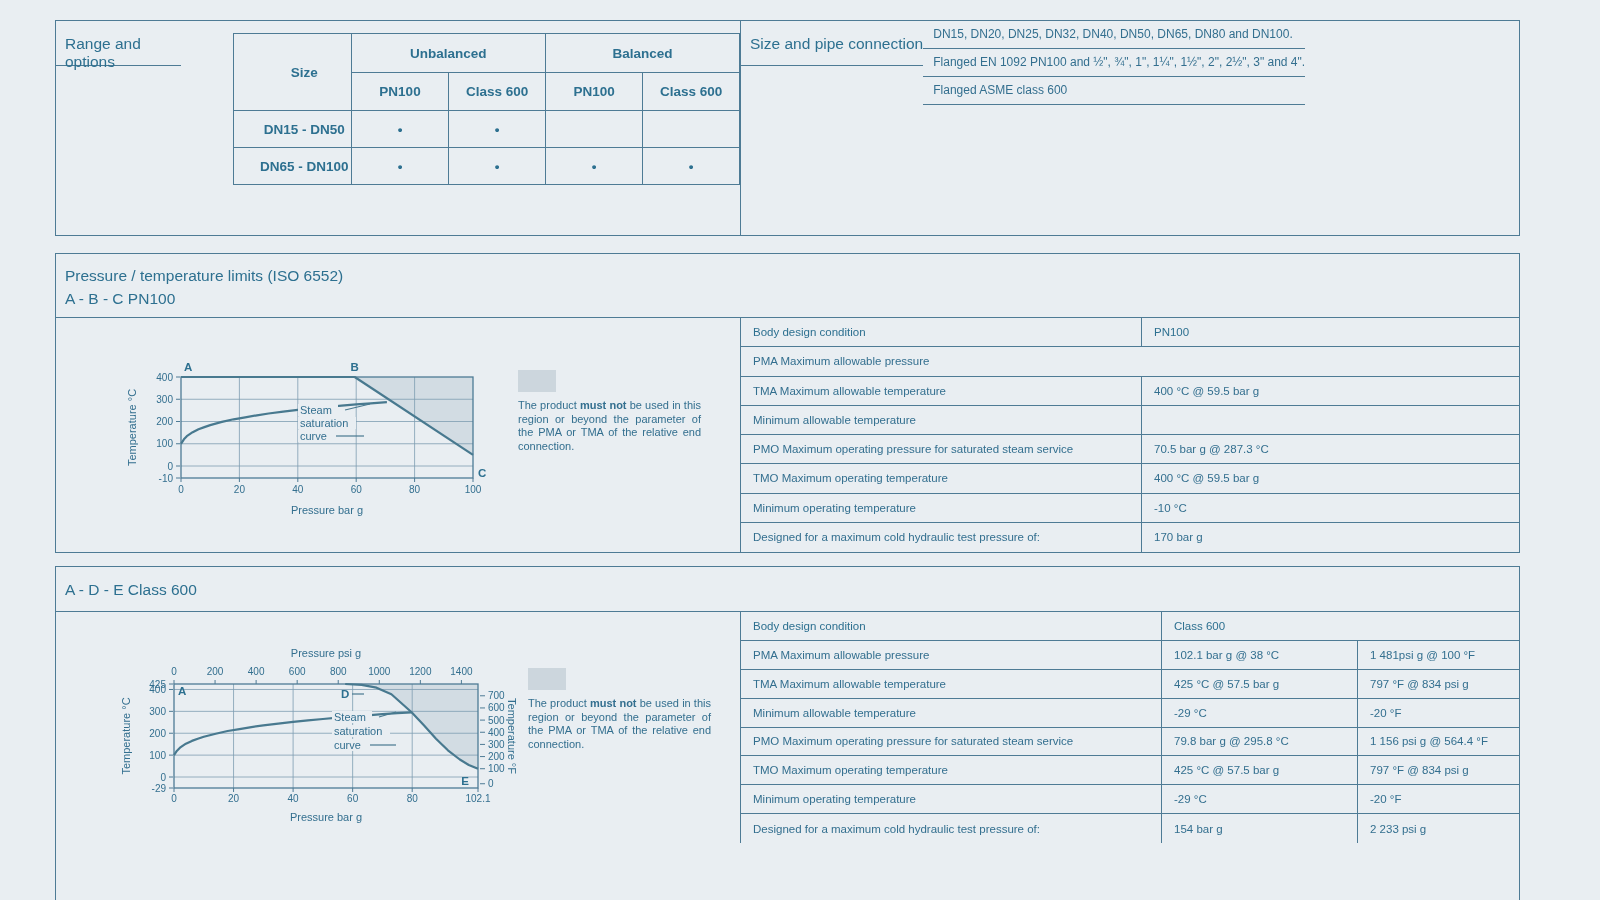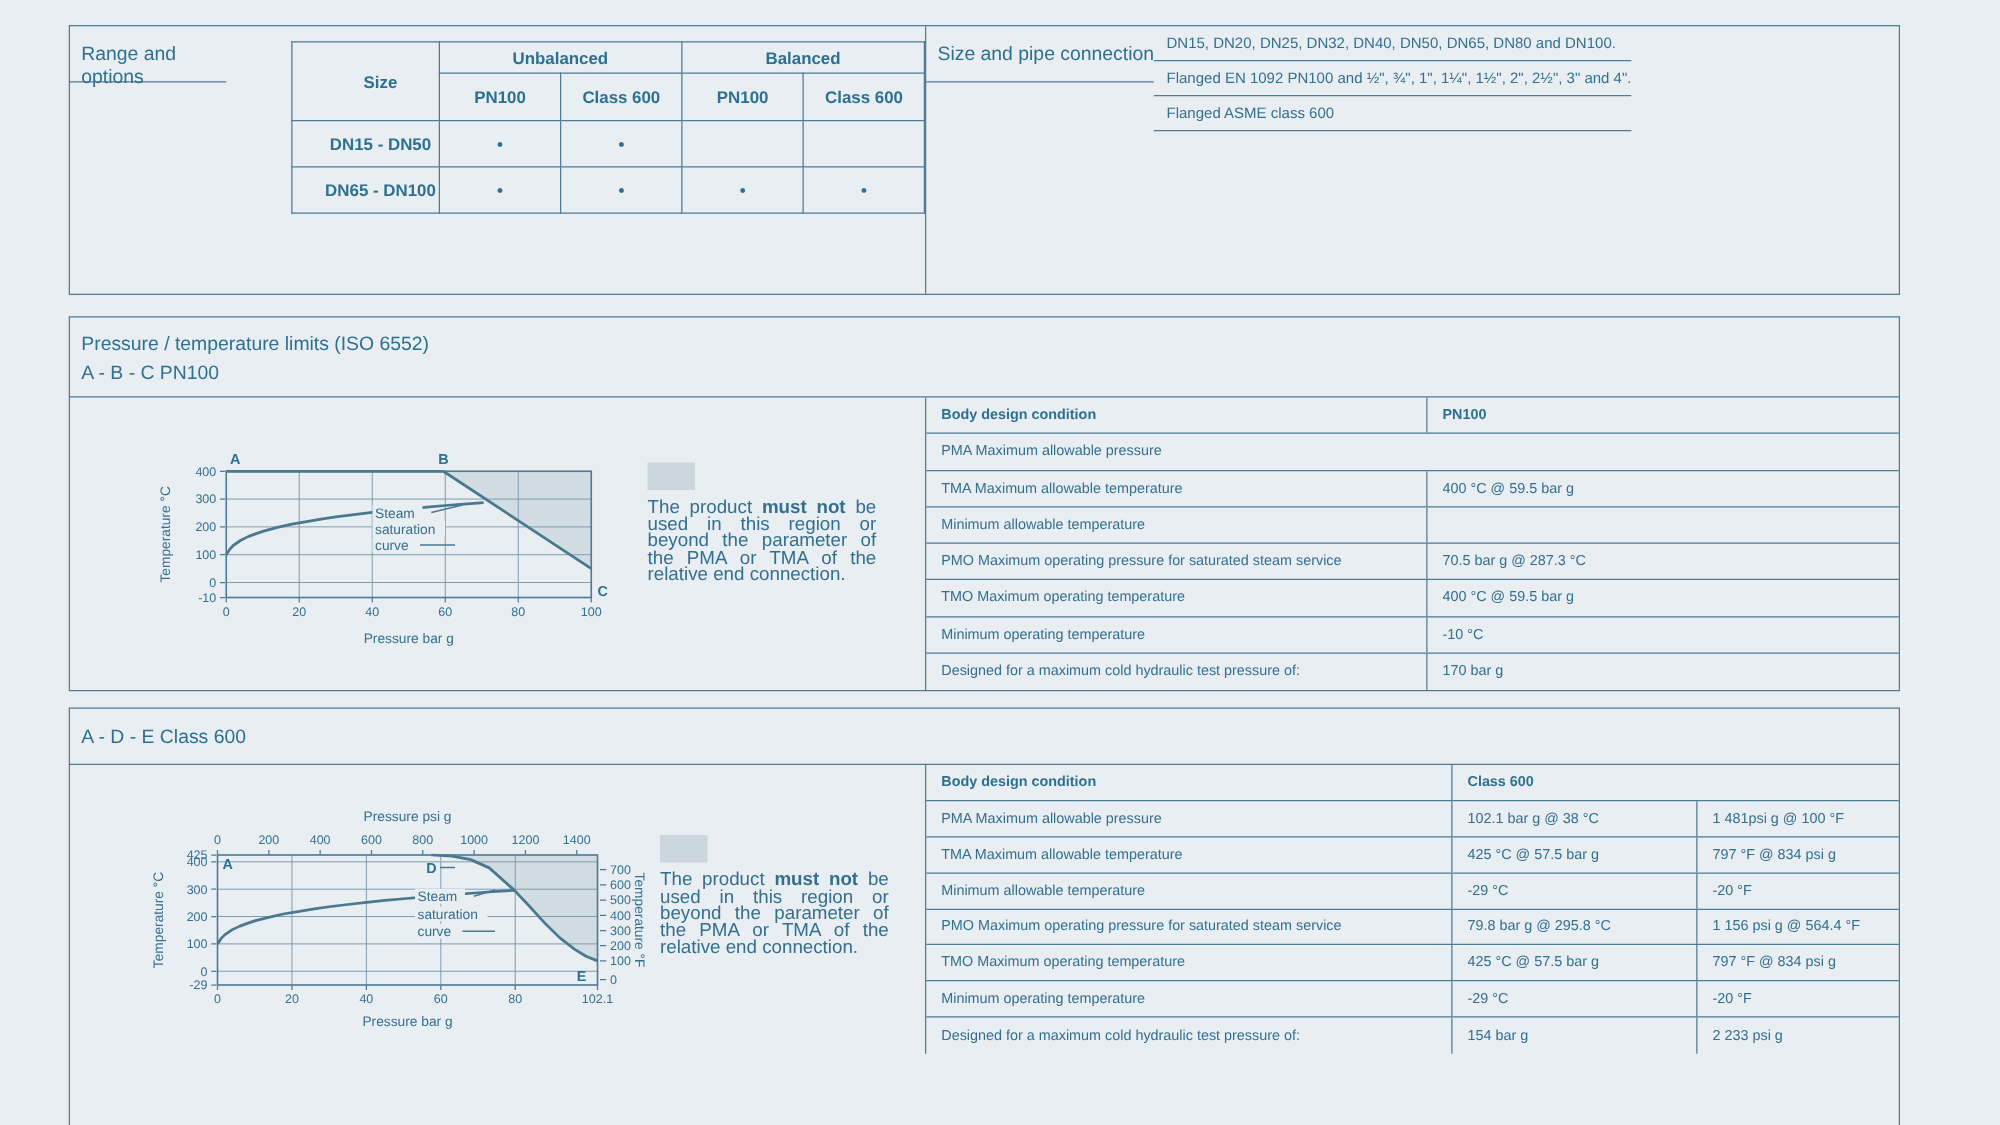--- a/index.html
+++ b/index.html
@@ -26,37 +26,37 @@
   .sect-title.tall{height:64px;padding-top:10px;line-height:23px}
   .sect-title.single{height:45px}
   .content{position:relative}
   #sect-mid .content{height:234px}
   #sect-bot .content{height:231px}
   
   table.range{border-collapse:collapse;table-layout:fixed;margin:12px 0 0 52px}
   table.range td{border:1px solid var(--line);text-align:center;color:var(--head);font-weight:bold;font-size:13.5px;background:var(--bg)}
   td.c0{width:130px}
   td.cc{width:111px}
-  tr.h1 td{height:25px}
+  tr.h1 td{height:39px}
   tr.h2 td{height:38px}
   tr.dr td{height:37px}
   td.size-cell,td.size-lbl{text-align:left;padding-left:24px}
   td.dot{font-size:14px}
   td.shaded{background:var(--shade)}
   
   .pipe-row{height:28px;line-height:27px;border-bottom:1px solid var(--line);font-size:12px;color:var(--txt);padding-left:10px}
   
   .spec-table{position:absolute;top:0;bottom:0;left:684px;right:0;border-left:1px solid var(--line);display:grid;grid-template-rows:repeat(8,1fr)}
   .srow{display:grid;border-bottom:1px solid var(--line)}
   .srow:last-child{border-bottom:none}
   .spec-mid .srow{grid-template-columns:400px 1fr}
   .spec-bot .srow{grid-template-columns:420px 196px 1fr}
   .cell{display:flex;align-items:center;padding-left:12px;font-size:11.5px;color:var(--txt);overflow:hidden;white-space:nowrap}
   .cell.v{border-left:1px solid var(--line)}
-  .srow.head .cell{font-weight:bold;color:var(--head)}
+  .srow.head .cell{font-weight:normal;color:var(--head)}
   .span2{grid-column:2/4}
   
   .chart-svg{position:absolute}
   #chart1{left:40px;top:26px}
   #chart2{left:40px;top:10px}
   svg{font-family:"Liberation Sans","DejaVu Sans",sans-serif}
   svg .tick{font-size:10px;fill:var(--txt)}
   svg .alabel{font-size:11px;fill:var(--txt)}
   svg .plabel{font-size:11.5px;font-weight:bold;fill:var(--head)}
   svg .ann{font-size:11px;fill:var(--txt)}
@@ -65,21 +65,21 @@
   svg .axis{stroke:var(--line);stroke-width:1}
   svg .curve{fill:none;stroke:var(--curve);stroke-width:2.2;stroke-linejoin:round}
   svg .shade{fill:var(--chartshade)}
   svg .annbg{fill:var(--bg)}
   svg .leader{stroke:var(--curve);stroke-width:1.2}
   
   .note{position:absolute;width:183px}
   #note-mid{left:462px;top:52px}
   #note-bot{left:472px;top:56px}
   .note-swatch{width:38px;height:22px;background:var(--swatch);margin-bottom:7px}
-  .note-text{font-size:15px;line-height:13.5px;color:var(--txt);text-align:justify}
+  .note-text{font-size:11px;line-height:13.5px;color:var(--txt);text-align:justify}
 </style>
 </head>
 <body>
 
 <div class="sect" id="sect-top">
   <div class="half-left">
     <div class="sect-title">Range and options</div>
     <div class="content">
       <table class="range">
         <tbody>

